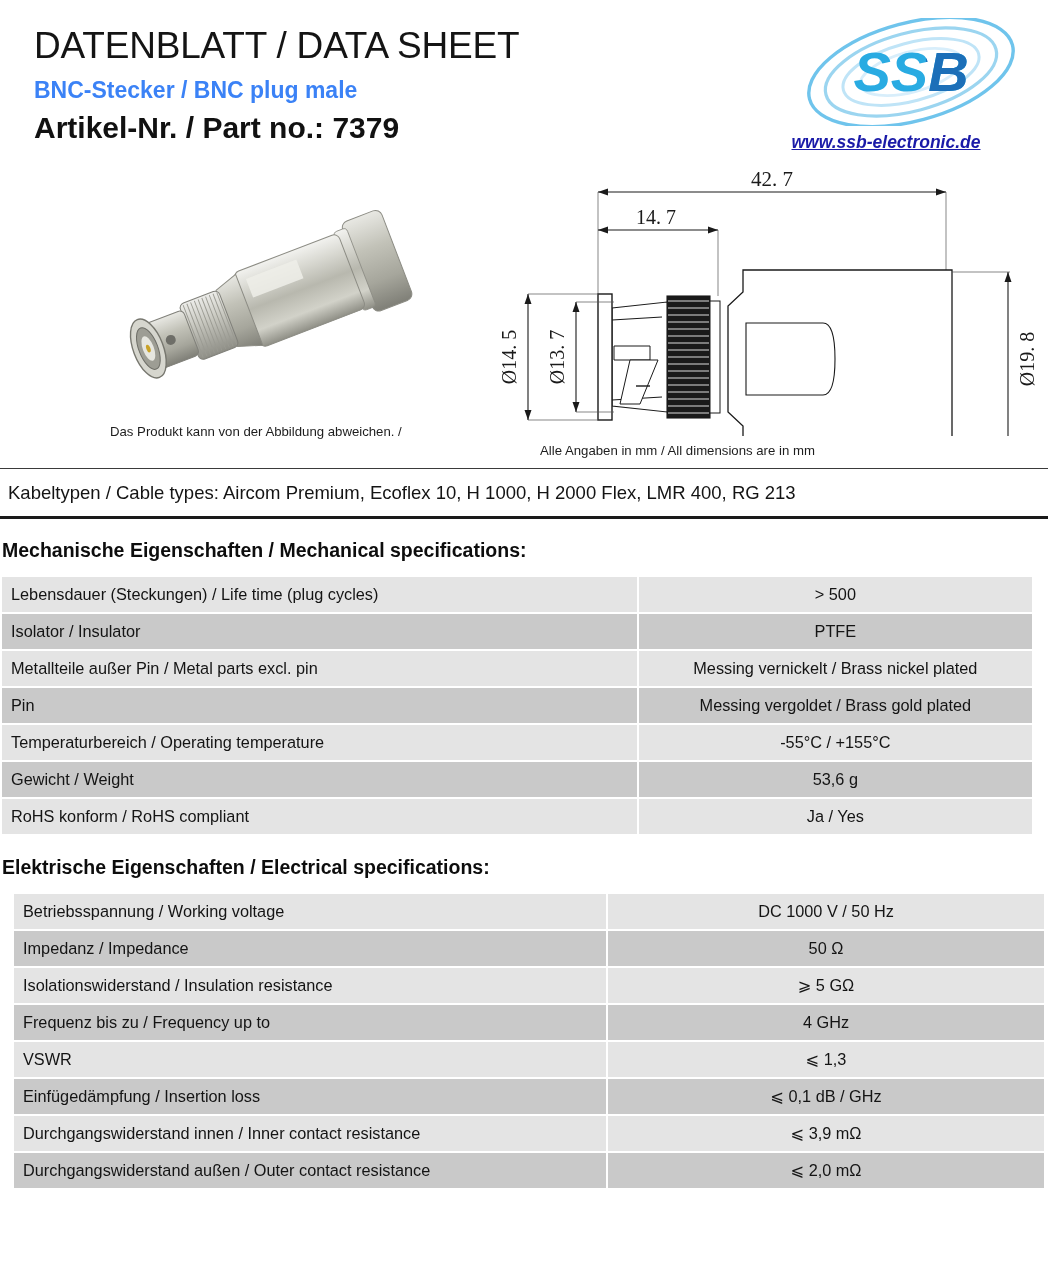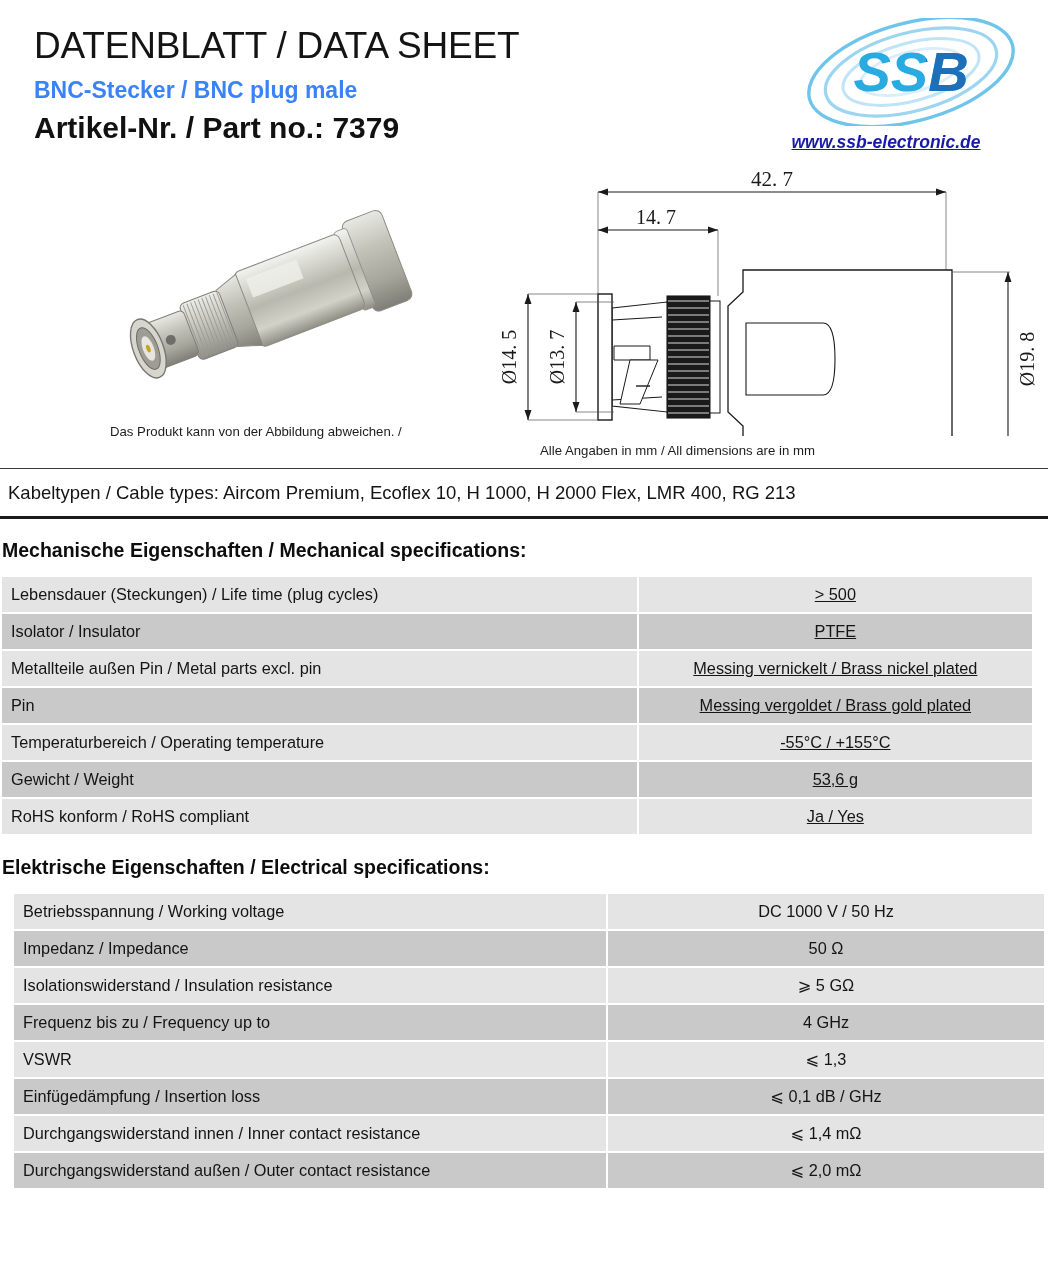--- a/index.html
+++ b/index.html
@@ -127,21 +127,21 @@
     vertical-align: middle;
   }
   td.k { padding-left: 9px; text-align: left; }
   td.v { text-align: center; }
 
   .row-a td { background: #e4e4e4; }
   .row-b td { background: #c9c9c9; }
 
   
   table.mech td.k { width: 584px; }
-  table.mech td.v { width: 362px; text-decoration: underline; }
+  table.mech td.v { width: 362px; }
   table.elec td.k { width: 592px; }
   table.elec td.v { width: 436px; }
 
   .gap-cell { width: 2px; background: #ffffff !important; padding: 0; }
 
   .mech-wrap { padding-left: 2px; }
   .elec-wrap { padding-left: 14px; }
 </style>
 </head>
 <body>
@@ -328,21 +328,21 @@
             <td class="k">Lebensdauer (Steckungen) / Life time (plug cycles)</td>
             <td class="gap-cell"></td>
             <td class="v">&gt; 500</td>
           </tr>
           <tr class="row-b">
             <td class="k">Isolator / Insulator</td>
             <td class="gap-cell"></td>
             <td class="v">PTFE</td>
           </tr>
           <tr class="row-a">
-            <td class="k">Metallteile außen Pin / Metal parts excl. pin</td>
+            <td class="k">Metallteile außer Pin / Metal parts excl. pin</td>
             <td class="gap-cell"></td>
             <td class="v">Messing vernickelt / Brass nickel plated</td>
           </tr>
           <tr class="row-b">
             <td class="k">Pin</td>
             <td class="gap-cell"></td>
             <td class="v">Messing vergoldet / Brass gold plated</td>
           </tr>
           <tr class="row-a">
             <td class="k">Temperaturbereich / Operating temperature</td>
@@ -393,21 +393,21 @@
             <td class="v">⩽ 1,3</td>
           </tr>
           <tr class="row-b">
             <td class="k">Einfügedämpfung / Insertion loss</td>
             <td class="gap-cell"></td>
             <td class="v">⩽ 0,1 dB / GHz</td>
           </tr>
           <tr class="row-a">
             <td class="k">Durchgangswiderstand innen / Inner contact resistance</td>
             <td class="gap-cell"></td>
-            <td class="v">⩽ 1,4 mΩ</td>
+            <td class="v">⩽ 3,9 mΩ</td>
           </tr>
           <tr class="row-b">
             <td class="k">Durchgangswiderstand außen / Outer contact resistance</td>
             <td class="gap-cell"></td>
             <td class="v">⩽ 2,0 mΩ</td>
           </tr>
         </tbody>
     </table>
   </div>
 

